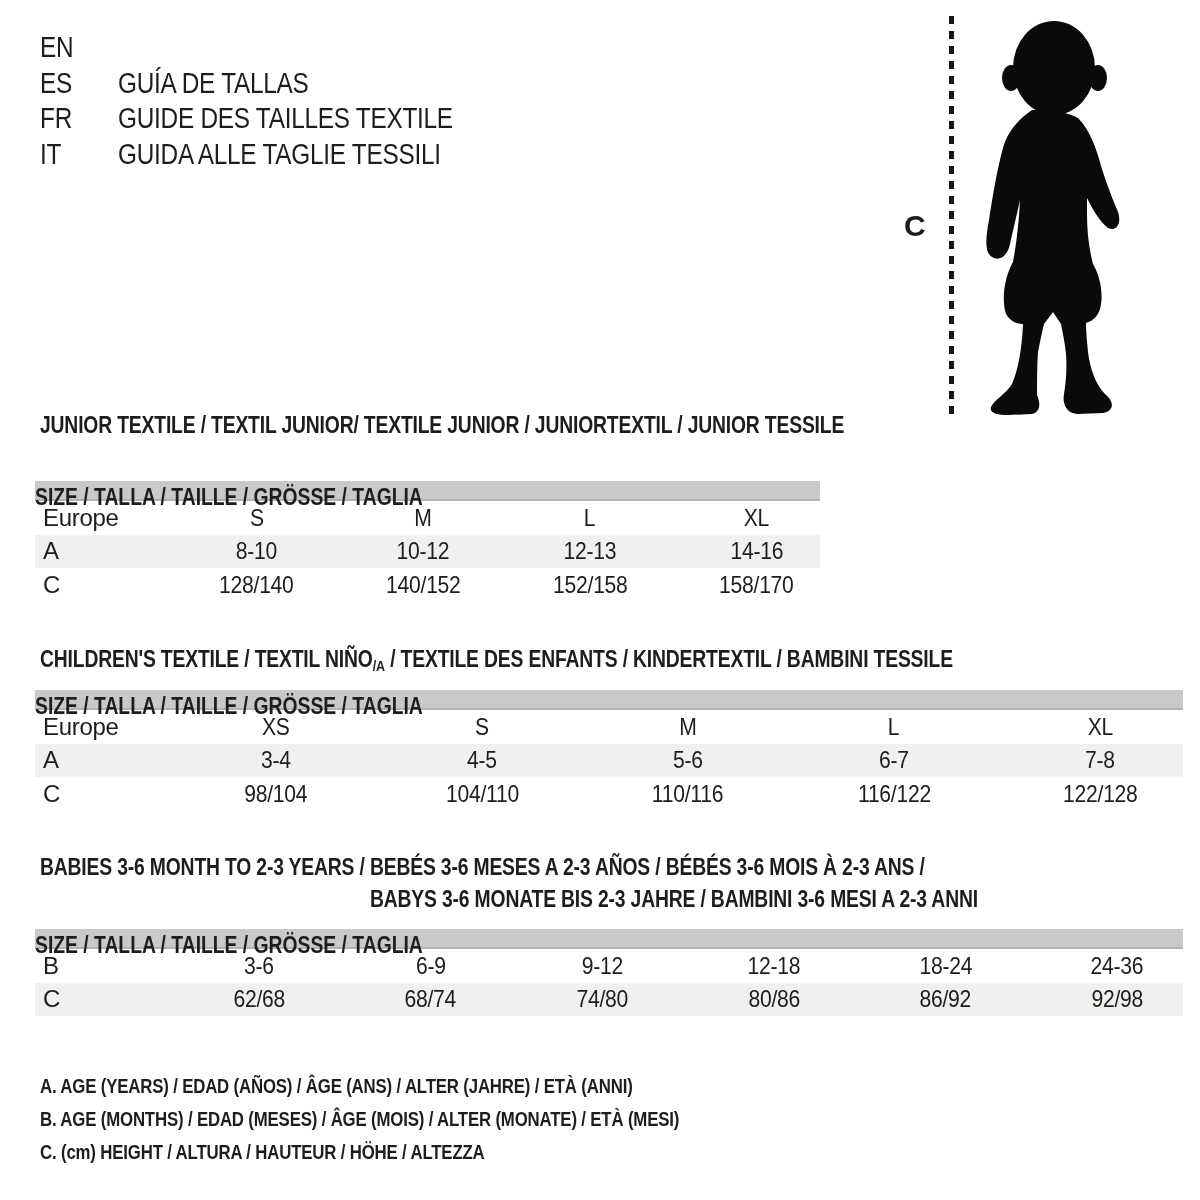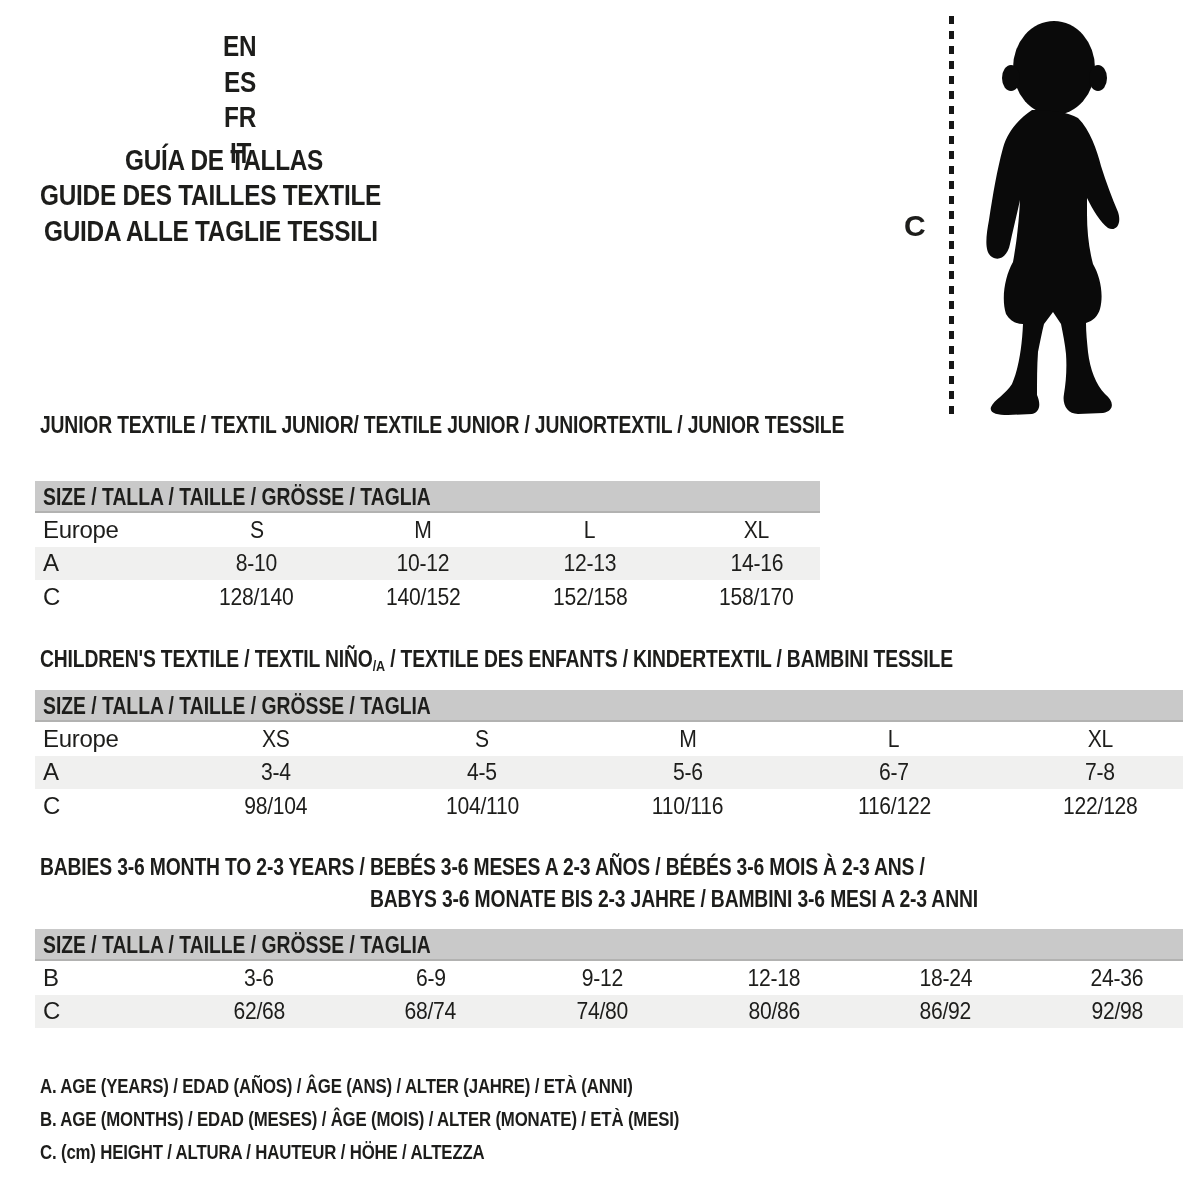--- a/index.html
+++ b/index.html
@@ -13,35 +13,35 @@
   html,body{background:#ffffff;}
   .page{
     position:relative;width:1200px;height:1200px;background:#ffffff;overflow:hidden;
     font-family:"Liberation Sans","DejaVu Sans",sans-serif;color:var(--text-color);
   }
   .cond{display:inline-block;transform:scaleX(.84);transform-origin:0 50%;white-space:nowrap;}
   .cond-c{display:inline-block;transform:scaleX(.88);transform-origin:50% 50%;white-space:nowrap;}
 
   
   .lang-block{position:absolute;left:40px;top:30px;}
-  .lang-row{display:flex;height:35.5px;align-items:center;font-weight:700;font-size:29px;letter-spacing:-.3px;flex-direction:column;}
+  .lang-row{display:flex;height:35.5px;align-items:center;font-weight:400;font-size:29px;letter-spacing:-.3px;}
   .lang-code{flex:0 0 78px;}
   
   .measure-line{position:absolute;left:949px;top:16px;width:5px;height:401px;
     background:repeating-linear-gradient(180deg,#161616 0 8px,transparent 8px 15px);}
   .measure-label{position:absolute;left:904px;top:210px;font-weight:700;font-size:30px;line-height:32px;}
   .silhouette{position:absolute;left:962px;top:14px;width:178px;height:402px;color:var(--silhouette-color);}
   
   .sec-title{position:absolute;left:40px;font-weight:700;font-size:23px;line-height:26px;letter-spacing:-.2px;white-space:nowrap;}
   .sec-title .sub{font-size:15px;vertical-align:-4px;}
   .babies-title{line-height:32px;text-align:right;}
   
   .size-table{position:absolute;}
-  .tbar{height:32px;line-height:32px;background:var(--table-header-bg);border-bottom:2px solid var(--table-header-edge);
-    padding-left:8px;font-weight:700;font-size:23px;}
+  .tbar{height:20px;line-height:32px;background:var(--table-header-bg);border-bottom:2px solid var(--table-header-edge);
+    padding-left:0;font-weight:700;font-size:23px;}
   .trow{display:flex;align-items:center;height:33.5px;font-size:24px;letter-spacing:-.3px;gap:40px;}
   .trow.alt{background:var(--row-alt-bg);}
   .tlbl{flex:0 0 118px;padding-left:8px;}
   .tval{flex:1 1 0;text-align:center;}
   
   .legend-block{position:absolute;left:40px;top:1070px;}
   .legend-line{height:33px;line-height:33px;font-weight:700;font-size:20px;letter-spacing:-.2px;white-space:nowrap;}
 </style>
 </head>
 <body>

